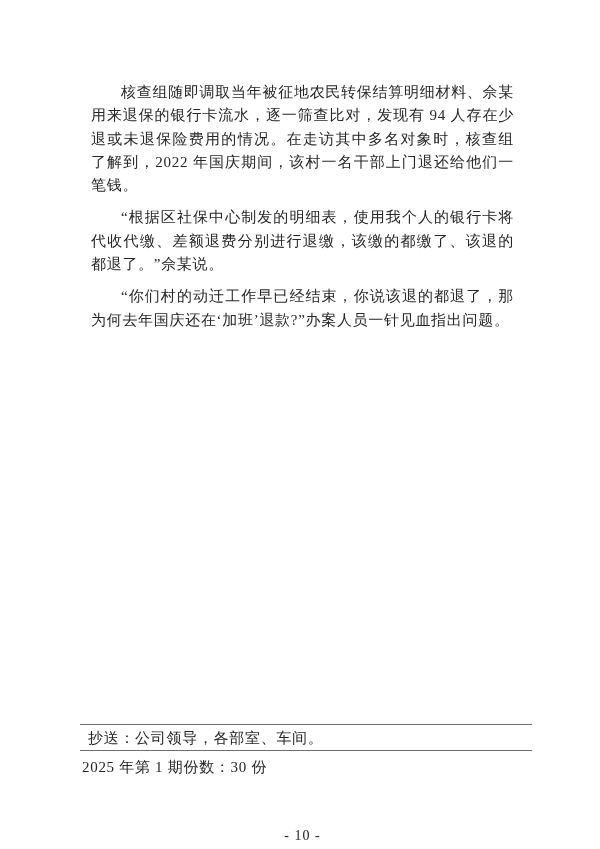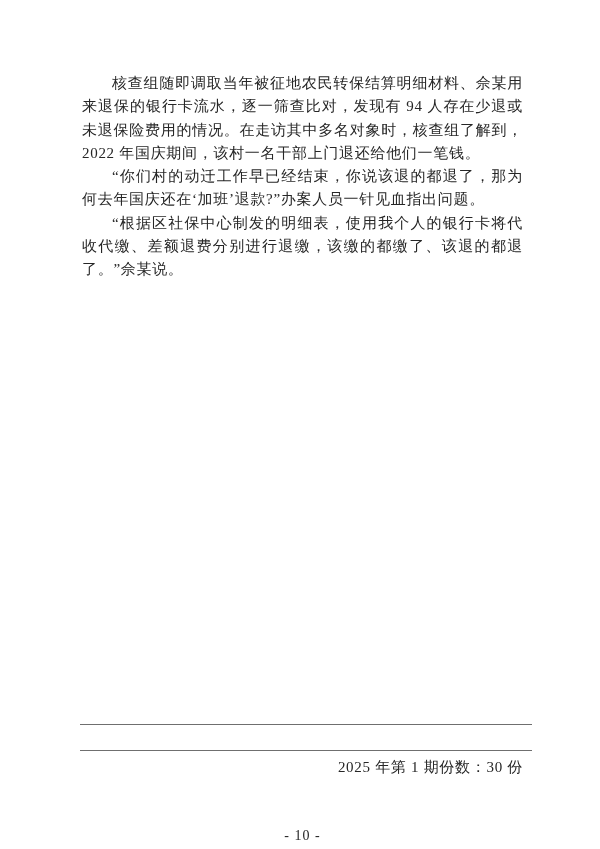--- a/index.html
+++ b/index.html
@@ -16,21 +16,21 @@
     font-family: "Liberation Serif", "DejaVu Serif", serif;
     color: #262626;
   }
   .doc-body {
     position: absolute;
     top: 72px;
     left: 82px;
     width: 441px;
   }
   .doc-body p {
-    margin: 0;
+    margin: 9px;
     font-size: 15px;
     line-height: 23.3px;
     letter-spacing: 0.7px;
     text-align: justify;
     text-justify: inter-ideograph;
     text-indent: 2em;
     word-break: break-all;
   }
   .rule {
     position: absolute;
@@ -49,21 +49,21 @@
     font-size: 15px;
     letter-spacing: 0.7px;
     line-height: 21px;
   }
   .footer-row {
     position: absolute;
     top: 757px;
     left: 82px;
     width: 441px;
     display: flex;
-    justify-content: flex-end;
+    justify-content: flex-start;
     font-size: 15px;
     letter-spacing: 0.7px;
     line-height: 20px;
   }
   .page-number {
     position: absolute;
     top: 789px;
     left: 82px;
     width: 441px;
     text-align: center;
@@ -72,25 +72,26 @@
     margin-top: 39px;
   }
 </style>
 </head>
 <body>
 
 <div class="page">
 
   <div class="doc-body">
     <p>核查组随即调取当年被征地农民转保结算明细材料、佘某用来退保的银行卡流水，逐一筛查比对，发现有 94 人存在少退或未退保险费用的情况。在走访其中多名对象时，核查组了解到，2022 年国庆期间，该村一名干部上门退还给他们一笔钱。</p>
+    <p>“根据区社保中心制发的明细表，使用我个人的银行卡将代收代缴、差额退费分别进行退缴，该缴的都缴了、该退的都退了。”佘某说。</p>
     <p>“你们村的动迁工作早已经结束，你说该退的都退了，那为何去年国庆还在‘加班’退款?”办案人员一针见血指出问题。</p>
-    <p>“根据区社保中心制发的明细表，使用我个人的银行卡将代收代缴、差额退费分别进行退缴，该缴的都缴了、该退的都退了。”佘某说。</p>
   </div>
 
   <div class="rule rule-top"></div>
+  <div class="cc-line">抄送：公司领导，各部室、车间。</div>
   <div class="rule rule-bottom"></div>
 
   <div class="footer-row">
     <span>2025 年第 1 期</span>
     <span>份数：30 份</span>
   </div>
 
   <div class="page-number">- 10 -</div>
 
 </div>

